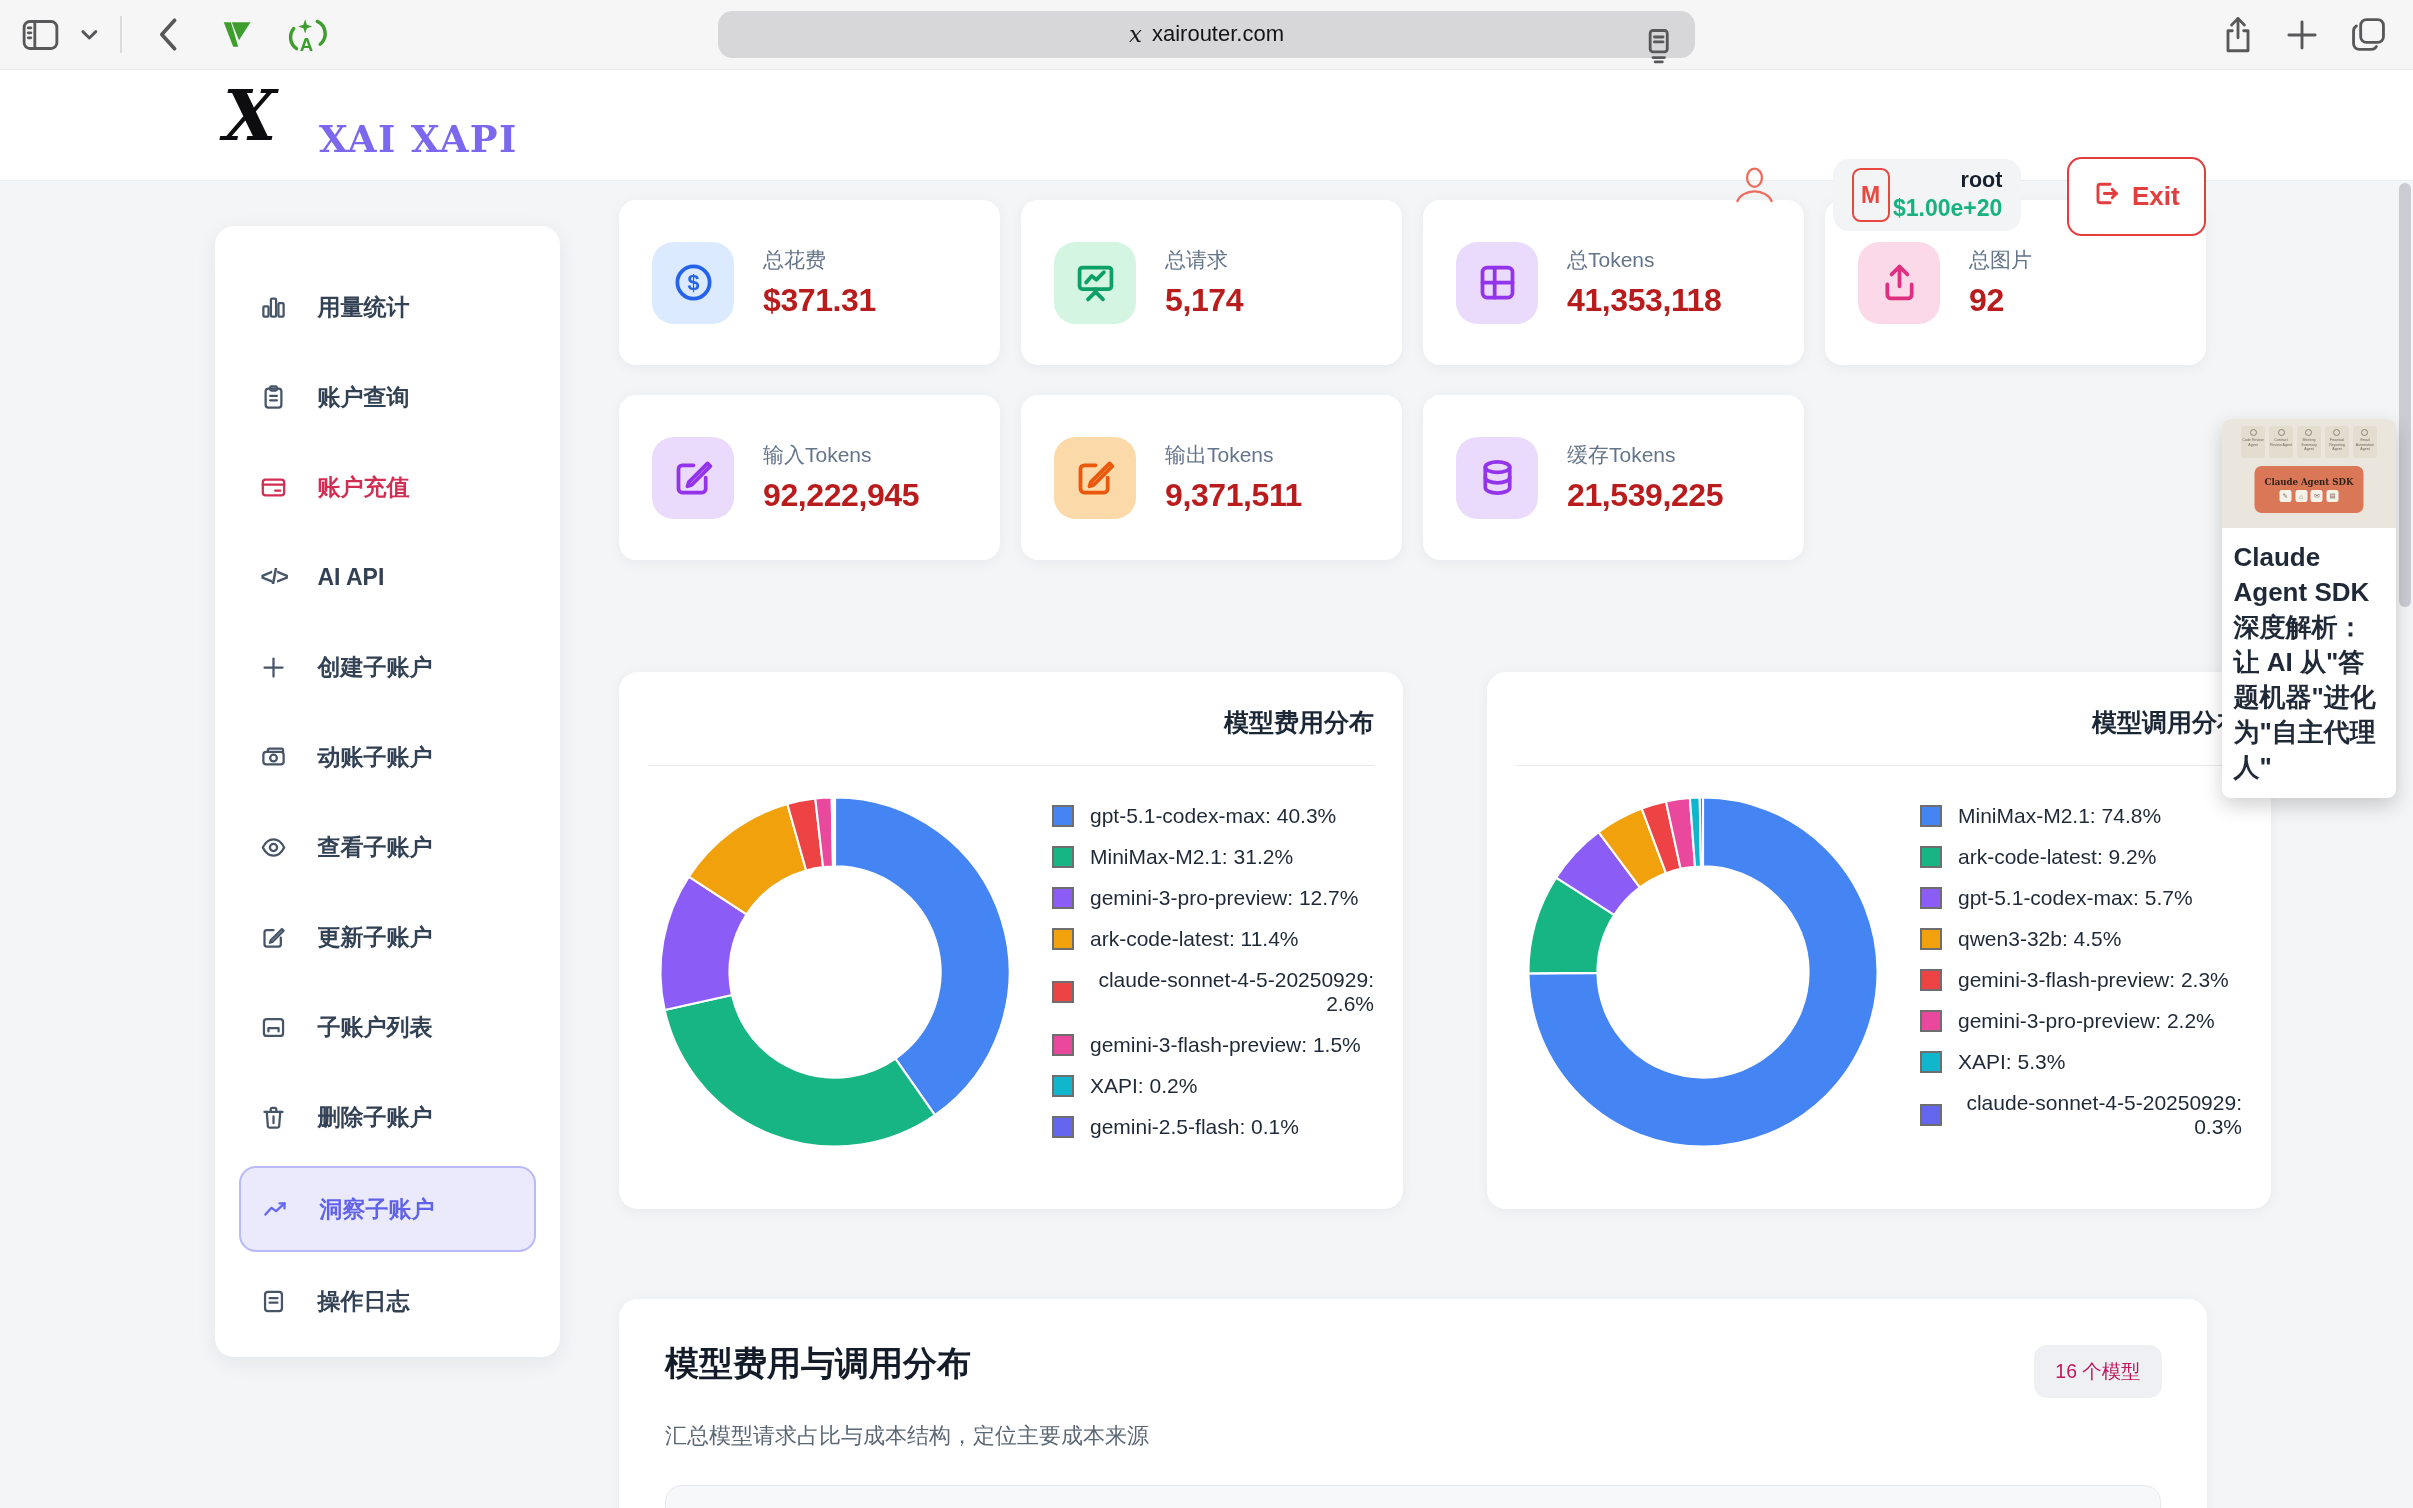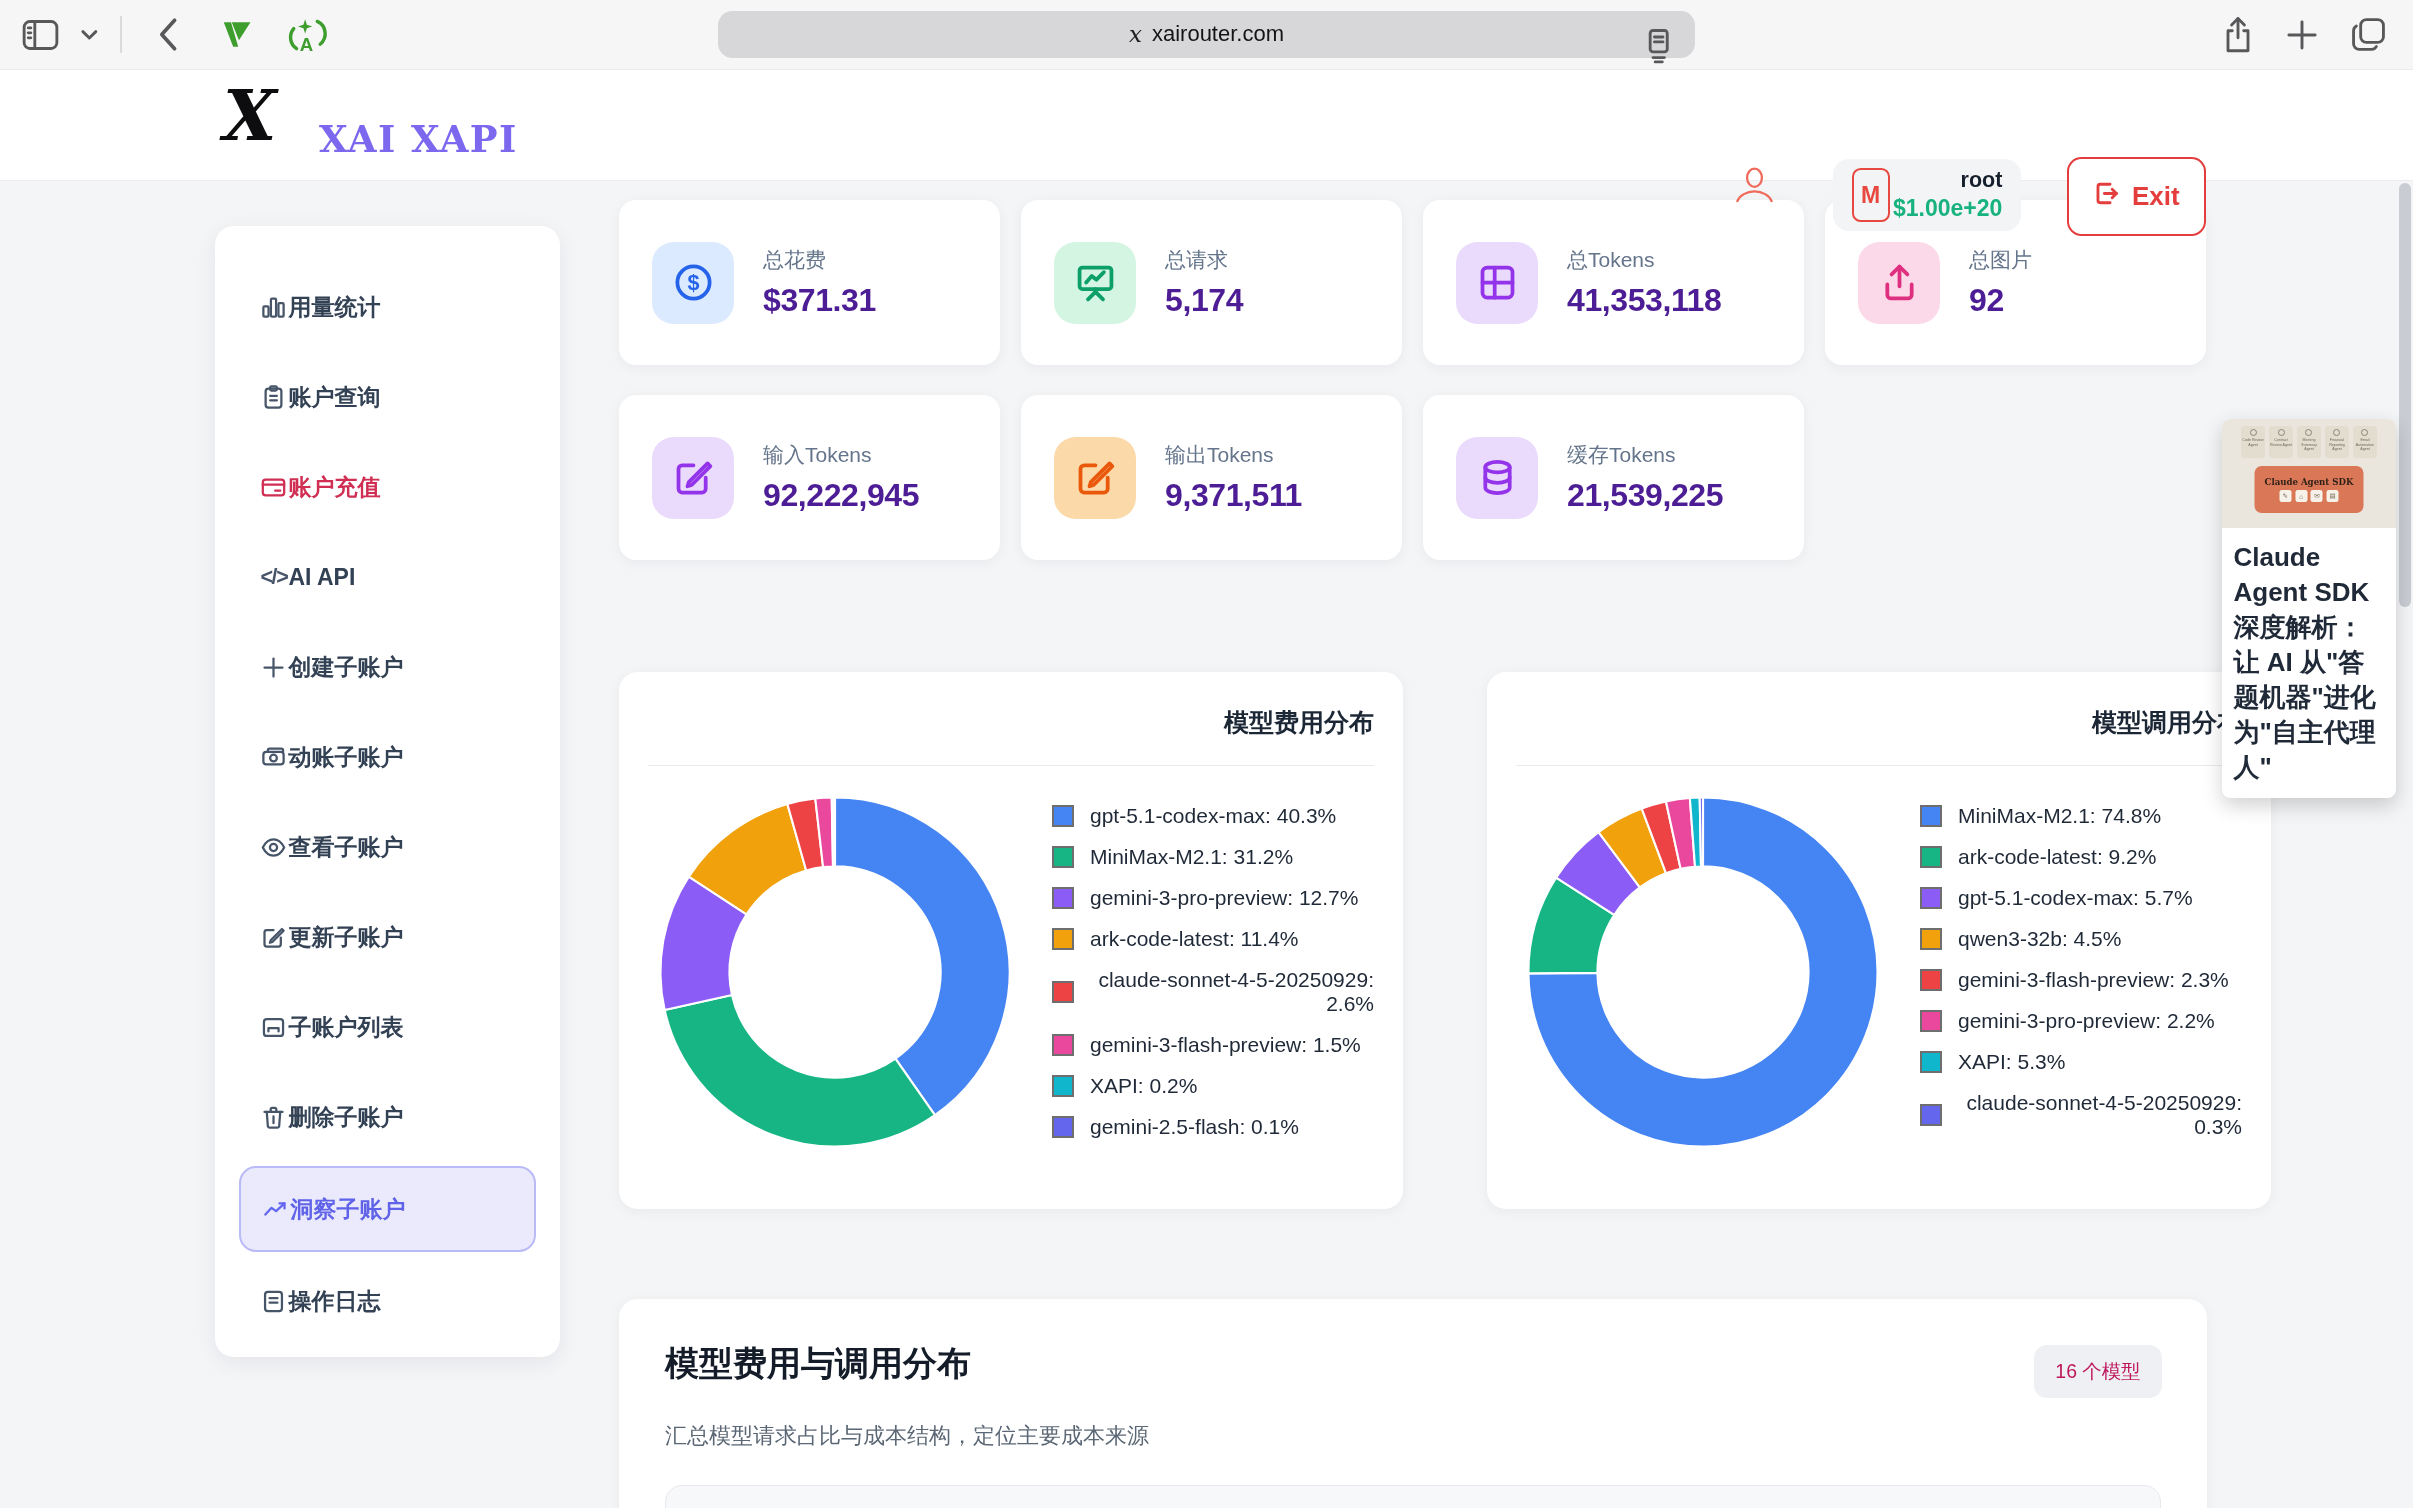--- a/index.html
+++ b/index.html
@@ -24,38 +24,38 @@
   .avatar{position:absolute;left:1731px;top:93px;}
   .account-pill{position:absolute;left:1833px;top:90px;width:188px;height:72px;background:#f3f4f6;border-radius:16px;display:flex;align-items:center;padding:0 18.7px;box-sizing:border-box;cursor:pointer;}
   .m-badge{width:34px;height:50px;border:2.9px solid #e8483f;border-radius:8.6px;color:#e8483f;font-weight:700;font-size:23px;display:flex;align-items:center;justify-content:center;}
   .account-text{margin-left:auto;display:flex;flex-direction:column;align-items:flex-end;gap:1.4px;}
   .account-name{font-size:21.5px;font-weight:700;color:#16202c;}
   .account-balance{font-size:23px;font-weight:700;color:#17b27d;}
   .exit-btn{position:absolute;left:2067px;top:88px;width:135px;height:75px;background:#fff;border:2.9px solid #e43d3d;border-radius:14.4px;display:flex;align-items:center;justify-content:center;gap:11.5px;color:#e43d3d;font-size:26px;font-weight:700;cursor:pointer;}
 
   
   .sidebar{position:absolute;left:215px;top:226px;width:345px;height:1131px;background:#fff;border-radius:18.7px;box-shadow:0 5.7px 21.5px rgba(15,23,42,.07);padding:40px 24.4px 0 24.4px;box-sizing:border-box;}
-  .side-item{display:flex;align-items:center;height:82px;margin-bottom:8px;padding:0 20px;border-radius:17px;font-size:23px;font-weight:700;color:#334155;cursor:pointer;}
+  .side-item{display:flex;align-items:center;gap:29px;height:82px;margin-bottom:8px;padding:0 20px;border-radius:17px;font-size:23px;font-weight:700;color:#334155;cursor:pointer;}
   .side-item .s-icon{width:29px;height:29px;color:#475569;flex:0 0 auto;display:flex;align-items:center;justify-content:center;}
   .side-item.danger{color:#d02e52;}
   .side-item.danger .s-icon{color:#d02e52;}
   .side-item.active{background:#eaeafc;border:2.2px solid #b9baf6;color:#6063e8;}
   .side-item.active .s-icon{color:#6366f1;}
   .s-icon svg{display:block;}
   .code-glyph{font-size:21.5px;font-weight:700;letter-spacing:-1.4px;}
 
   
   .stats-row{position:absolute;display:flex;gap:21px;}
   #stats-row1{left:619px;top:200px;}
   #stats-row2{left:619px;top:395px;}
   .stat-card{width:381px;height:165px;background:#fff;border-radius:17px;box-shadow:0 2.9px 13px rgba(15,23,42,.05);display:flex;align-items:center;gap:29px;padding:0 33px;box-sizing:border-box;}
   .stat-icon{width:82px;height:82px;border-radius:21.5px;display:flex;align-items:center;justify-content:center;flex:0 0 auto;}
   .stat-texts{display:flex;flex-direction:column;gap:8.6px;}
   .stat-label{font-size:21px;color:#64748b;}
-  .stat-value{font-size:32px;font-weight:700;color:#4c1d95;letter-spacing:-0.4px;}
+  .stat-value{font-size:32px;font-weight:700;color:#b91c1c;letter-spacing:-0.4px;}
   .t-blue{background:#dbeafe;color:#2563eb;} .t-green{background:#d3f5e2;color:#0c9f68;}
   .t-purple{background:#eadafc;color:#9333ea;} .t-pink{background:#fcd9e8;color:#df2f80;}
   .t-orange{background:#fcd9a8;color:#ea580c;}
 
   
   .chart-card{position:absolute;top:672px;width:784px;height:537px;background:#fff;border-radius:18.7px;box-shadow:0 2.9px 13px rgba(15,23,42,.05);padding:34px 29px 0 29px;box-sizing:border-box;text-align:right;}
   #chart-card-0{left:619px;} #chart-card-1{left:1487px;}
   .chart-title{font-size:25px;font-weight:700;color:#1c2736;padding-left:0;}
   .chart-divider{margin-top:26px;border-top:1.4px solid #e8eaed;}
   .chart-body{display:flex;align-items:center;margin-top:11.5px;}

